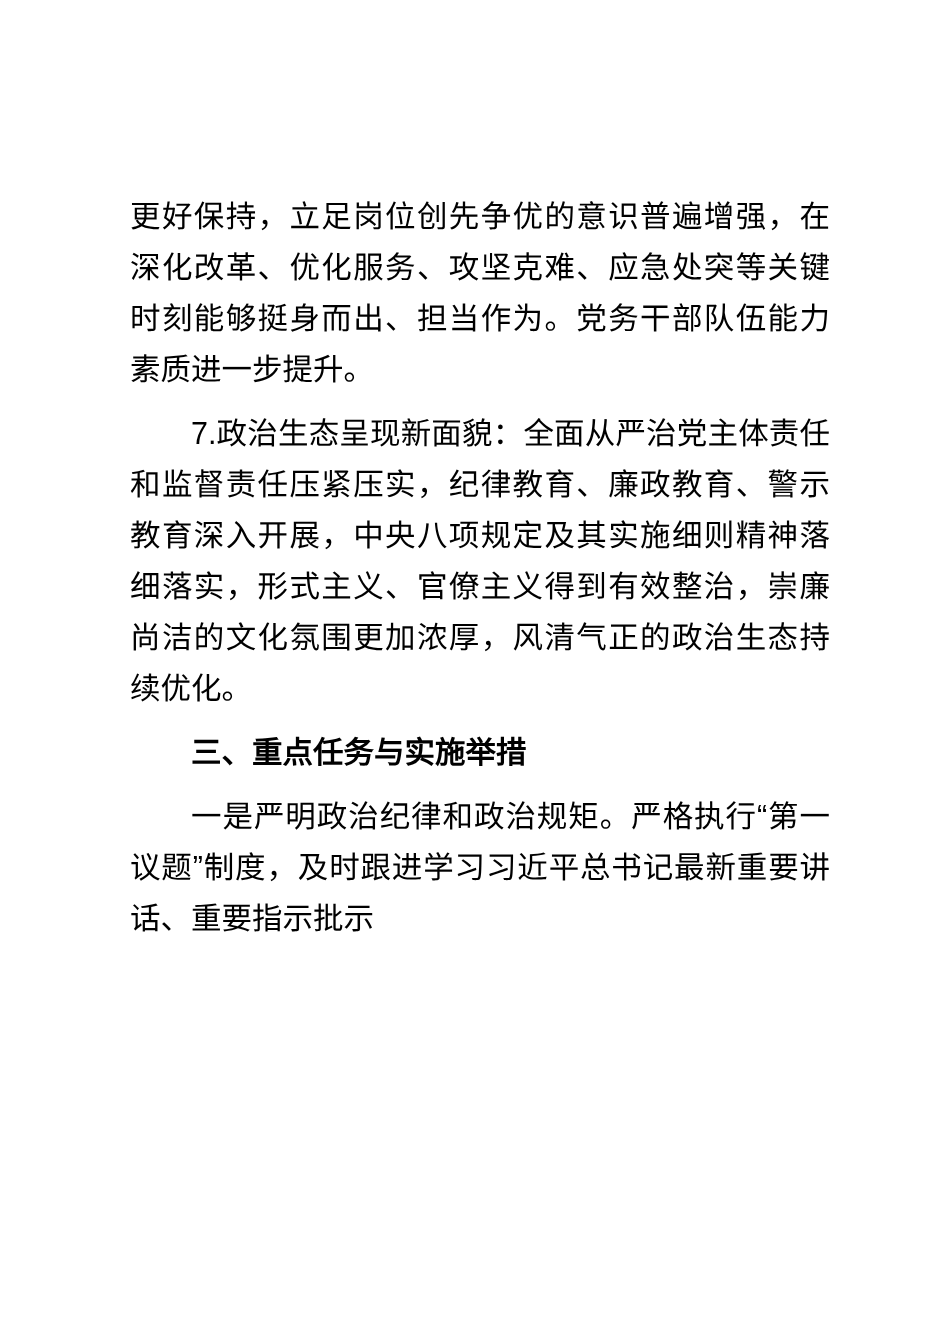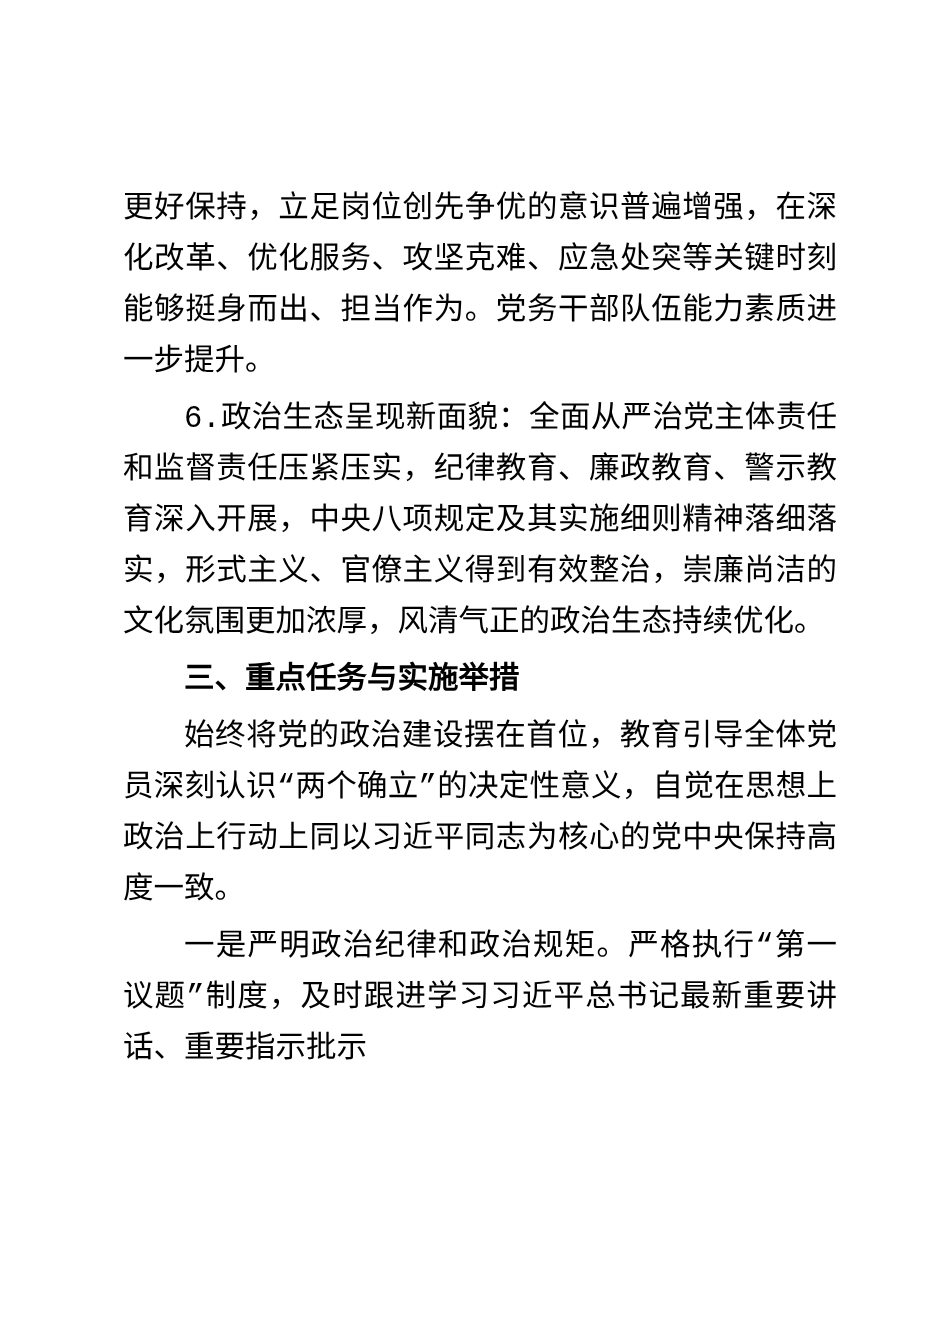--- a/index.html
+++ b/index.html
@@ -21,31 +21,30 @@
     overflow: hidden;
     box-sizing: border-box;
   }
   #doc-body {
     position: absolute;
     left: 117px;
     top: 178px;
     width: 726px;
   }
   p.para {
-    margin: 6px;
+    margin: 13px;
     padding: 0;
     font-size: 30.5px;
     line-height: 51px;
     text-align: justify;
     text-justify: inter-character;
     text-align-last: left;
     letter-spacing: 0;
     word-break: break-all;
     white-space: normal;
-    font-family: Liberation Mono, monospace;
   }
   p.indent {
     text-indent: 61px;
   }
   p.noindent {
     text-indent: 0;
   }
   p.heading {
     font-weight: bold;
     text-indent: 61px;
@@ -54,23 +53,22 @@
 </style>
 </head>
 <body>
 
 <div id="page">
   <div id="doc-body">
 
     <p class="para noindent">更好保持，立足岗位创先争优的意识普遍增强，在深化改革、优化服务、攻坚克难、应急处突等关键时刻能够挺身而出、担当作为。党务干部队伍能力素质进一步提升。</p>
 
 
-    <p class="para indent">6.政治生态呈现新面貌：全面从严治党主体责任和监督责任压紧压实，纪律教育、廉政教育、警示教育深入开展，中央八项规定及其实施细则精神落细落实，形式主义、官僚主义得到有效整治，崇廉尚洁的文化氛围更加浓厚，风清气正的政治生态持续优化。</p>
+    <p class="para indent">7.政治生态呈现新面貌：全面从严治党主体责任和监督责任压紧压实，纪律教育、廉政教育、警示教育深入开展，中央八项规定及其实施细则精神落细落实，形式主义、官僚主义得到有效整治，崇廉尚洁的文化氛围更加浓厚，风清气正的政治生态持续优化。</p>
 
     <p class="para heading">三、重点任务与实施举措</p>
 
 
-    <p class="para indent">始终将党的政治建设摆在首位，教育引导全体党员深刻认识“两个确立”的决定性意义，自觉在思想上政治上行动上同以习近平同志为核心的党中央保持高度一致。</p>
 
     <p class="para indent">一是严明政治纪律和政治规矩。严格执行“第一议题”制度，及时跟进学习习近平总书记最新重要讲话、重要指示批示</p>
 
   </div>
 </div>
 
 </body></html>

